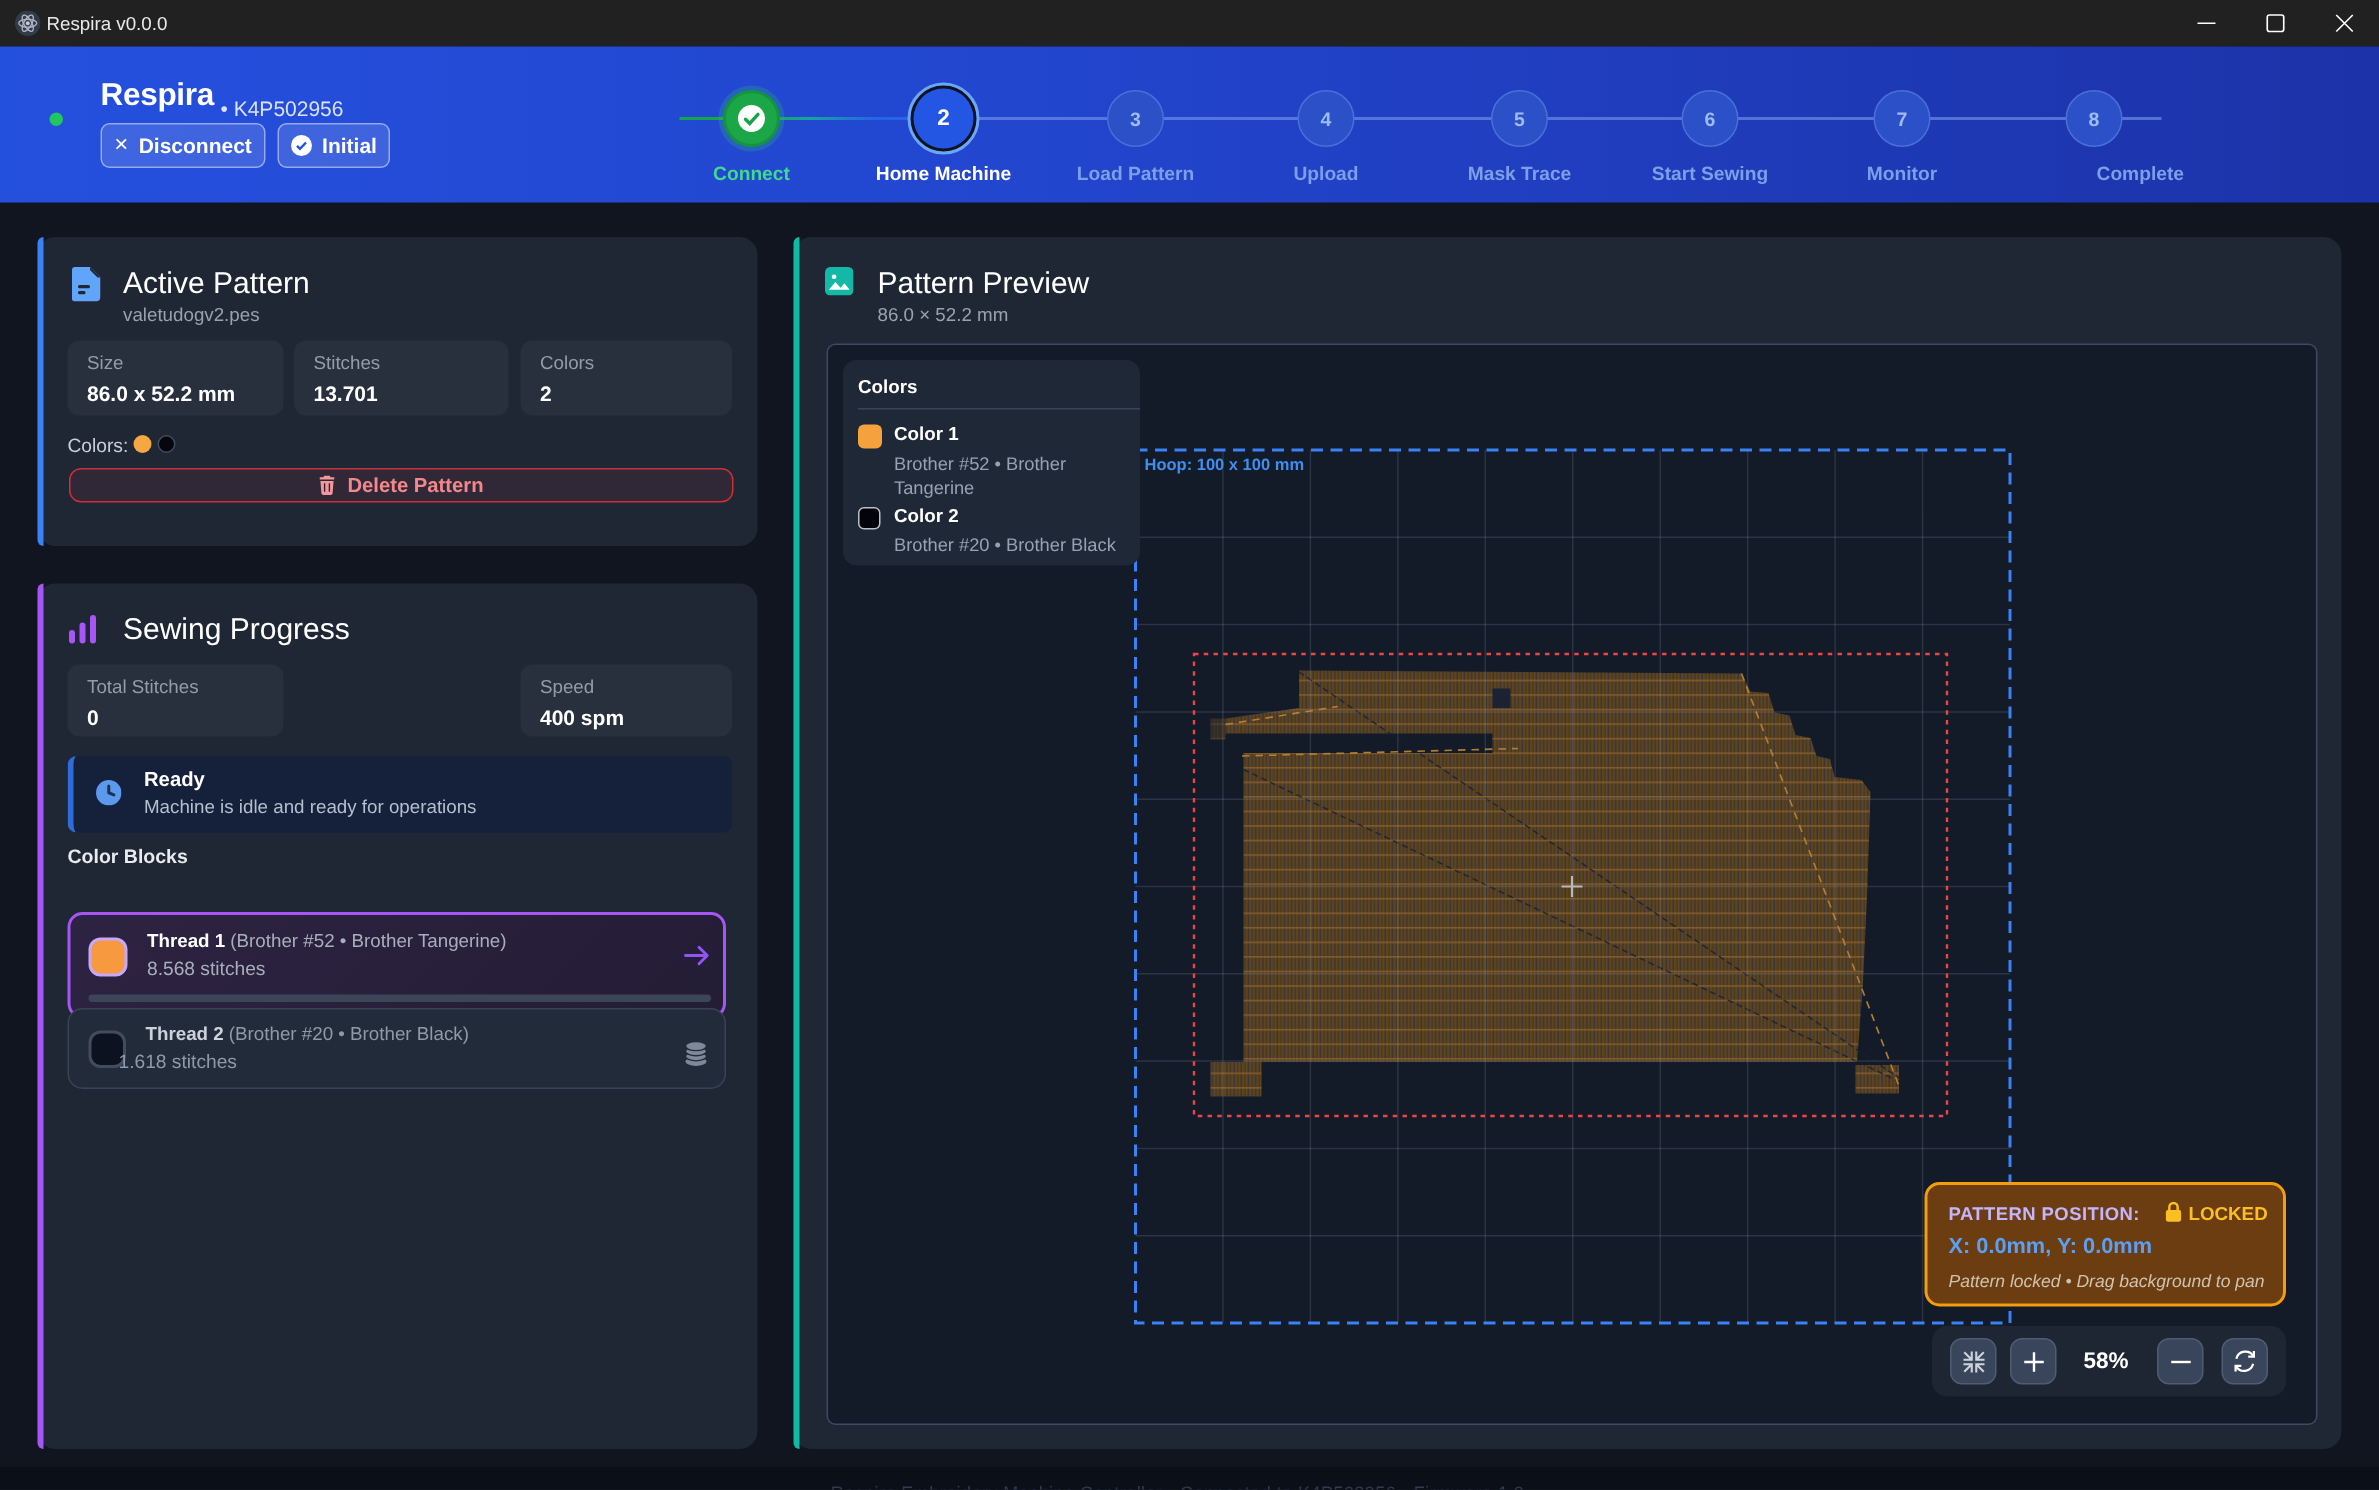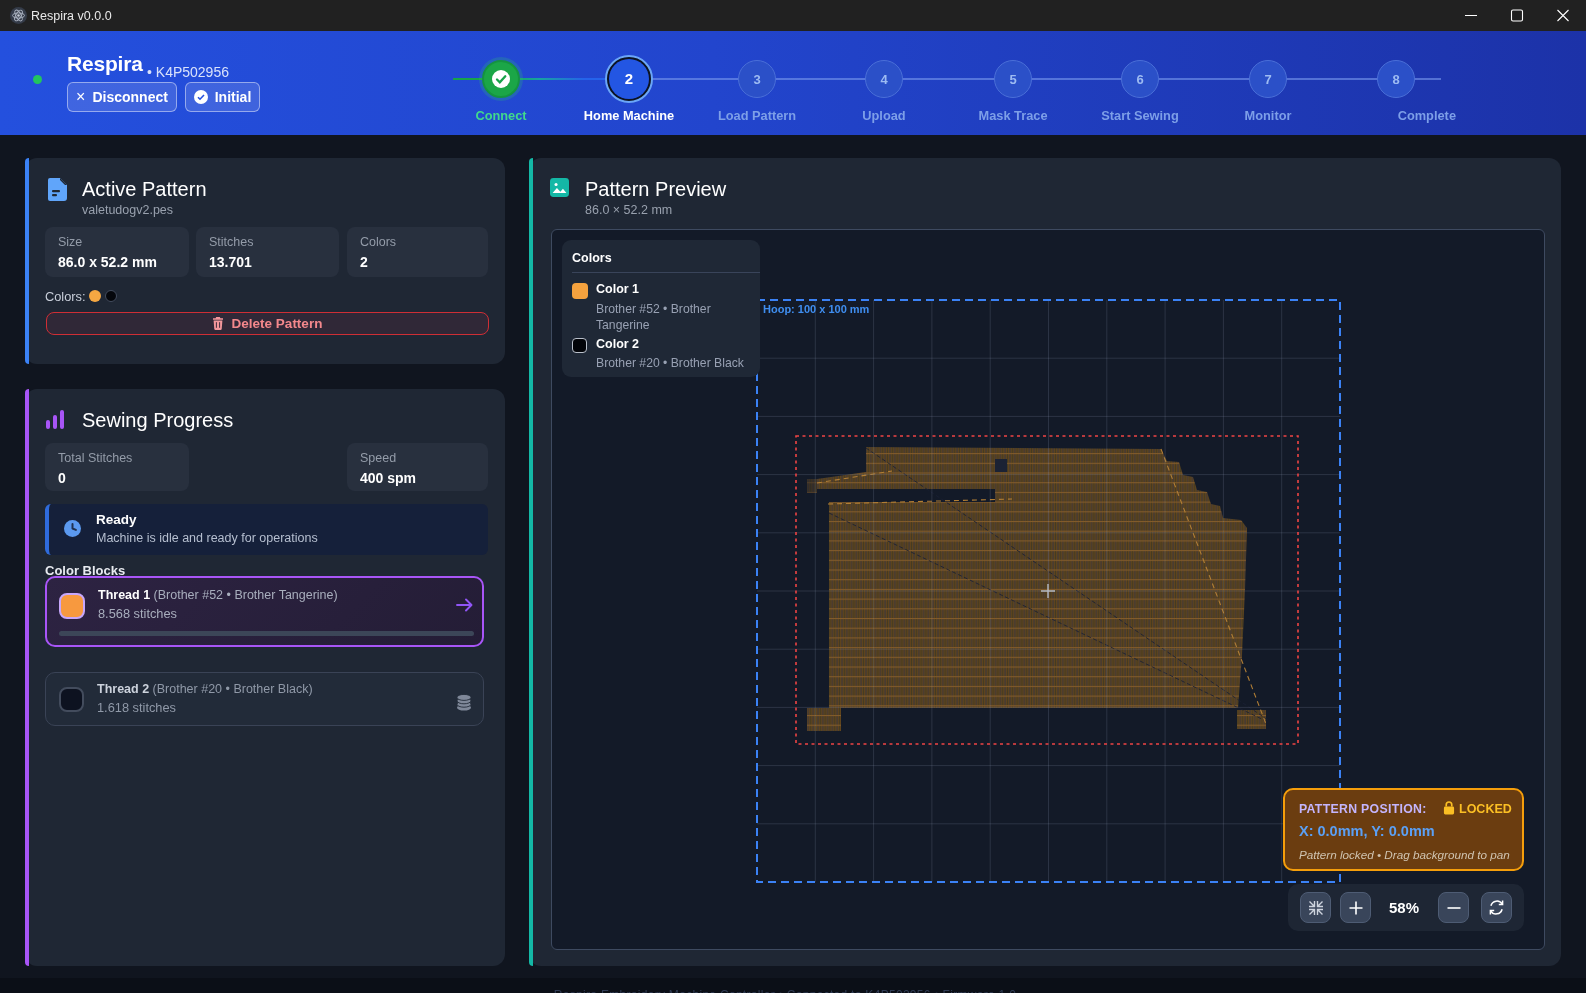--- a/index.html
+++ b/index.html
@@ -183,35 +183,35 @@
     <svg class="abs" style="left:15px; top:16px;" width="17" height="17" viewBox="0 0 17 17">
       <circle cx="8.5" cy="8.5" r="8.5" fill="#5b99ef"></circle>
       <path d="M8.5 4v4.5l3.4 1.4" stroke="#20304f" stroke-width="2" fill="none" stroke-linecap="round" stroke-linejoin="round"></path>
     </svg>
     <div class="abs" style="left:47px; top:8px; font-size:13.5px; font-weight:bold; color:#fff;">Ready</div>
     <div class="abs" style="left:47px; top:27px; font-size:12.5px; color:#b6bfd0;">Machine is idle and ready for operations</div>
   </div>
 
   <div class="abs" style="left:20px; top:174px; font-size:13px; font-weight:bold; color:#e8ebf0;">Color Blocks</div>
 
-  <div class="abs" style="left:20px; top:187px; width:439px; height:71px; border:2px solid #a855f7; border-radius:10px;
+  <div class="abs" style="left:20px; top:219px; width:439px; height:71px; border:2px solid #a855f7; border-radius:10px;
        background:linear-gradient(135deg,#2d2342 0%,#241d36 100%);">
     <div class="abs" style="left:12px; top:15px; width:26px; height:26px; background:#f7993f; border:2px solid #c7a7fb; border-radius:8px;"></div>
     <div class="abs" style="left:51px; top:10px; font-size:12.5px; color:#a8aebd;"><span style="color:#fff; font-weight:bold;">Thread 1</span> (Brother #52 • Brother Tangerine)</div>
     <div class="abs" style="left:51px; top:28px; font-size:12.8px; color:#a8aebd;">8.568 stitches</div>
     <svg class="abs" style="left:409px; top:19px;" width="17" height="16" viewBox="0 0 17 16">
         <path d="M1 8h14M10 2.5L15.5 8 10 13.5" stroke="#9155f7" stroke-width="1.9" fill="none" stroke-linecap="round" stroke-linejoin="round"></path>
       </svg>
     <div class="abs" style="left:12px; top:53px; width:415px; height:5px; background:#3c4658; border-radius:3px;"></div>
   </div>
 
   <div class="abs" style="left:20px; top:283px; width:439px; height:54px; border:1px solid #3a4356; border-radius:10px; background:#222b39;">
     <div class="abs" style="left:13px; top:14px; width:25px; height:25px; background:#0d1220; border:2px solid #434c5d; border-radius:8px;"></div>
     <div class="abs" style="left:51px; top:9px; font-size:12.5px; color:#9099a8;"><span style="color:#ccd2dc; font-weight:bold;">Thread 2</span> (Brother #20 • Brother Black)</div>
-    <div class="abs" style="left:51px; top:27px; font-size:12.8px; color:#9099a8;text-align:center;">1.618 stitches</div>
+    <div class="abs" style="left:33px; top:27px; font-size:12.8px; color:#9099a8;text-align:center;">1.618 stitches</div>
     <svg class="abs" style="left:410px; top:21px;" width="16" height="17" viewBox="0 0 16 17">
       <g fill="#7f8899">
         <ellipse cx="8" cy="13.6" rx="7" ry="3"></ellipse>
         <ellipse cx="8" cy="10.2" rx="7" ry="3" stroke="#222b39" stroke-width="0.9"></ellipse>
         <ellipse cx="8" cy="6.8" rx="7" ry="3" stroke="#222b39" stroke-width="0.9"></ellipse>
         <ellipse cx="8" cy="3.4" rx="7" ry="3" stroke="#222b39" stroke-width="0.9"></ellipse>
       </g>
     </svg>
   </div>
 </div>

